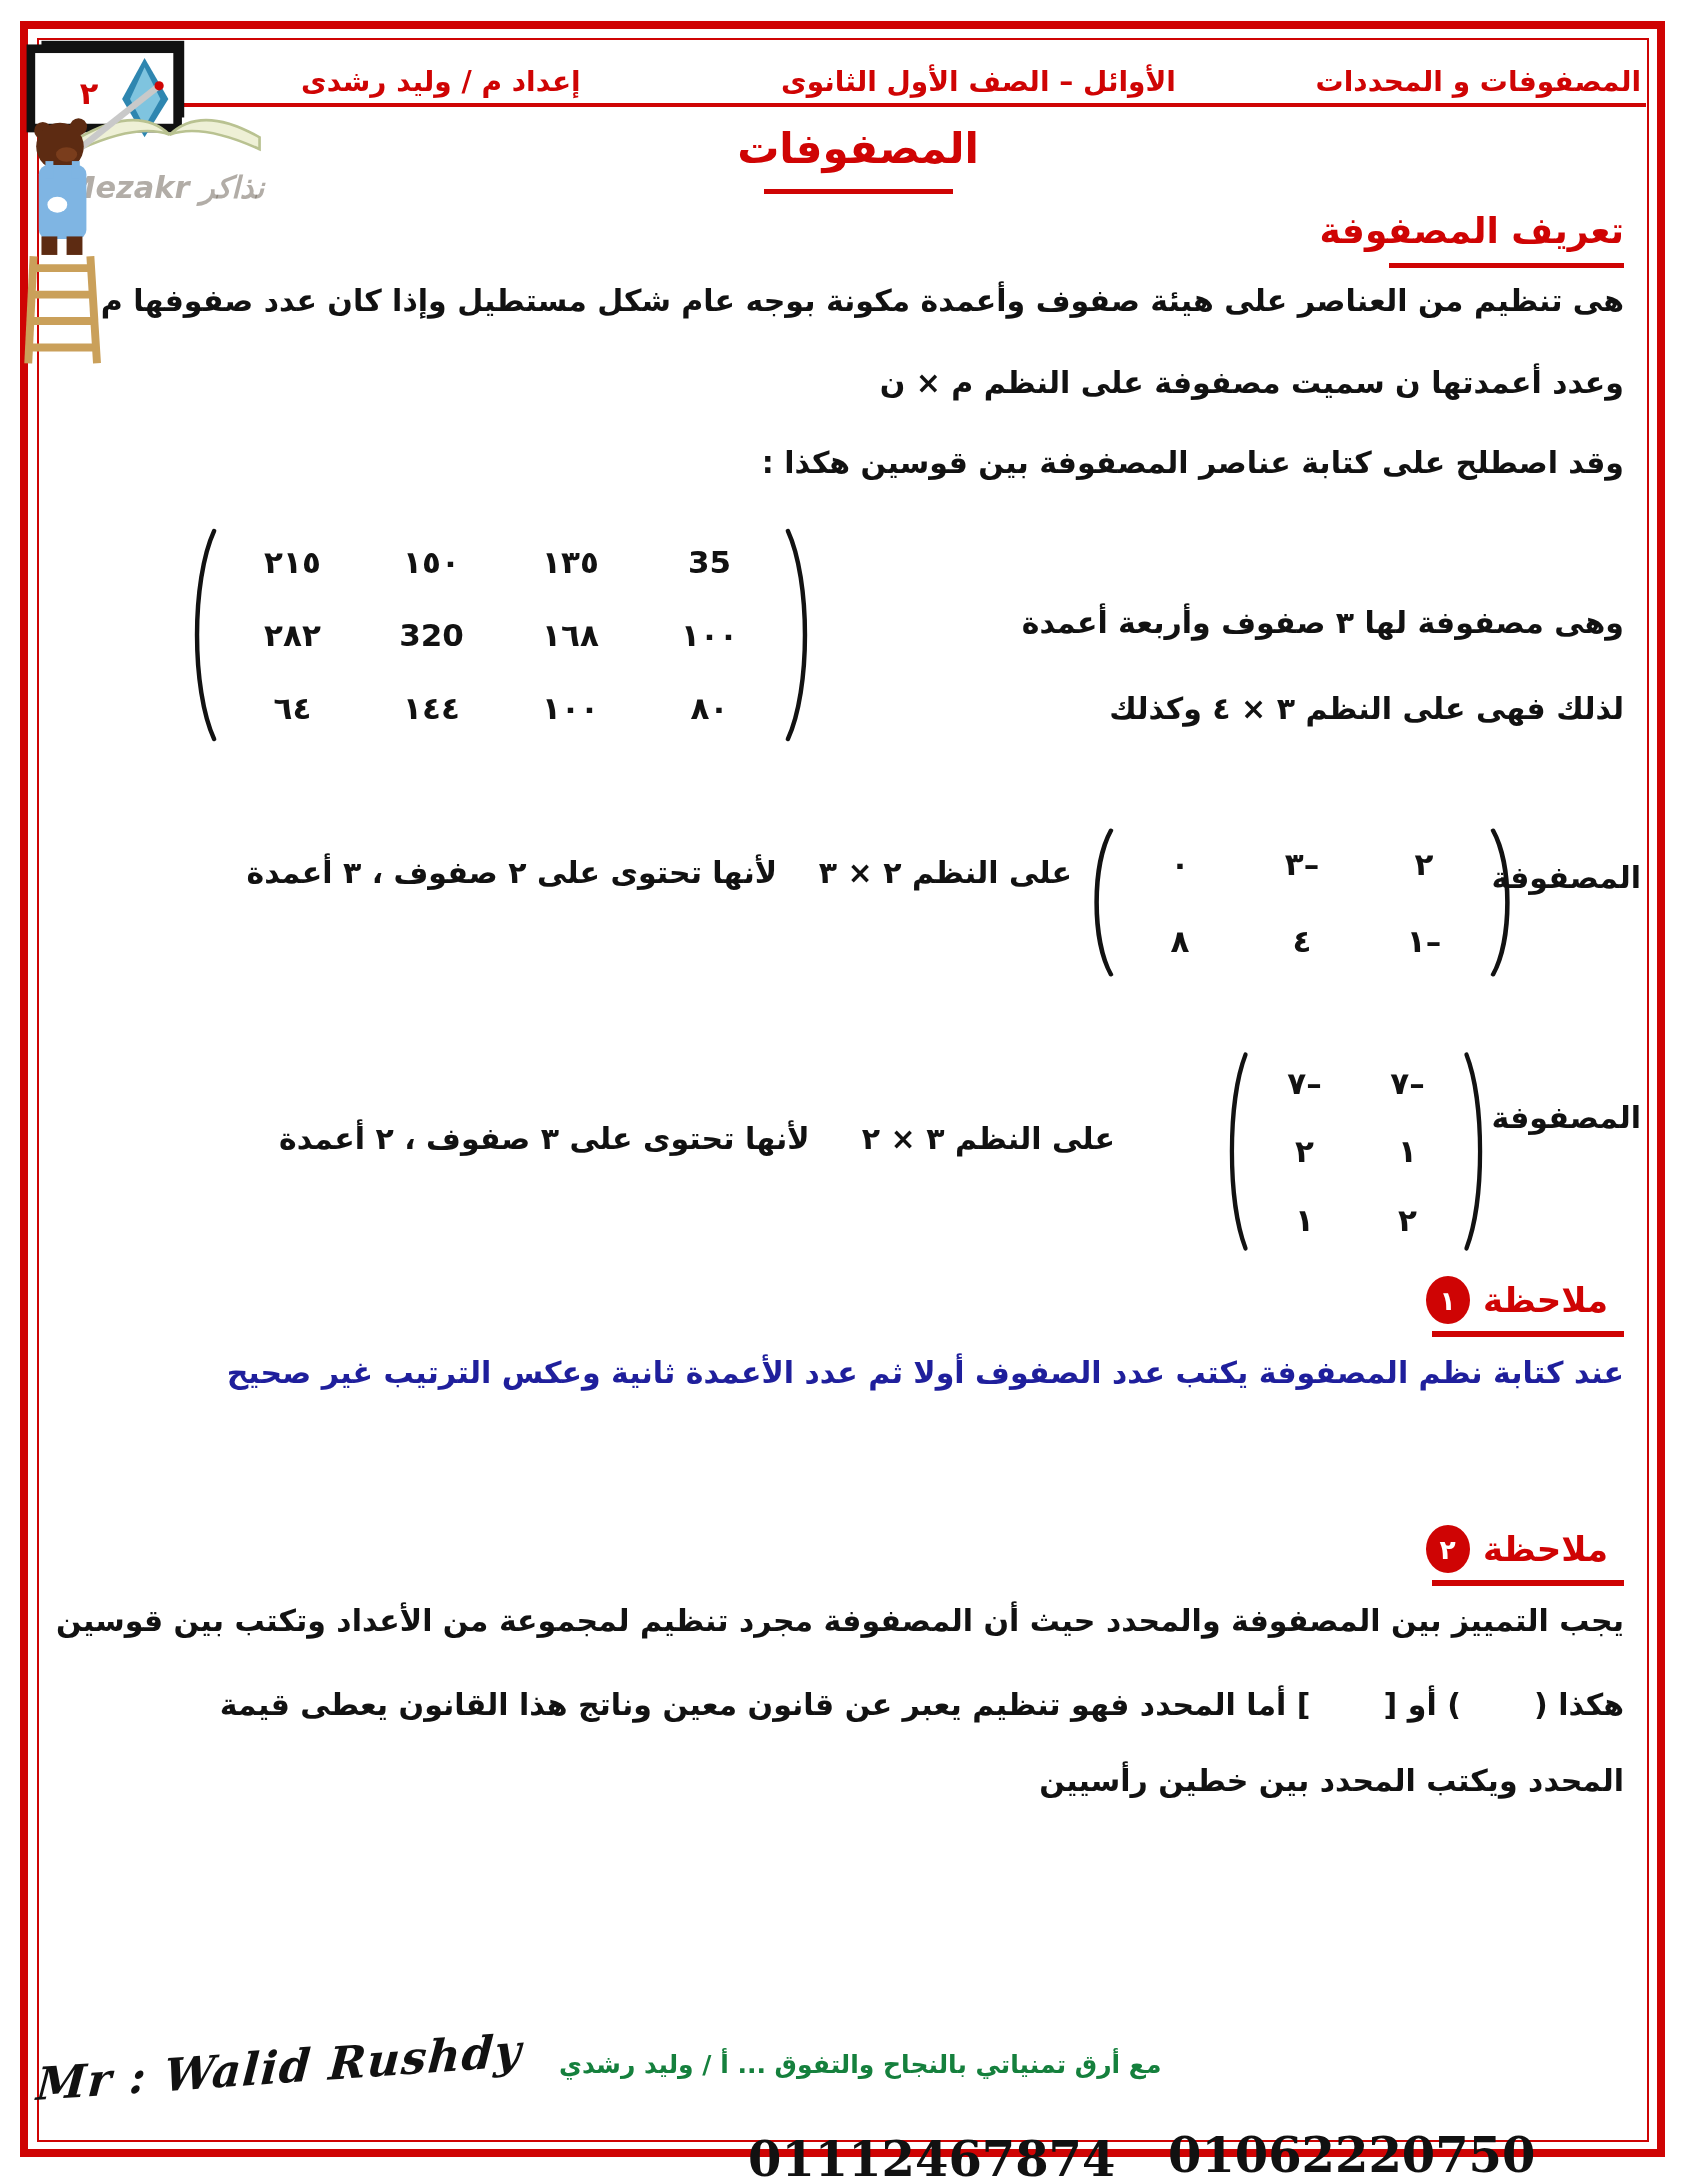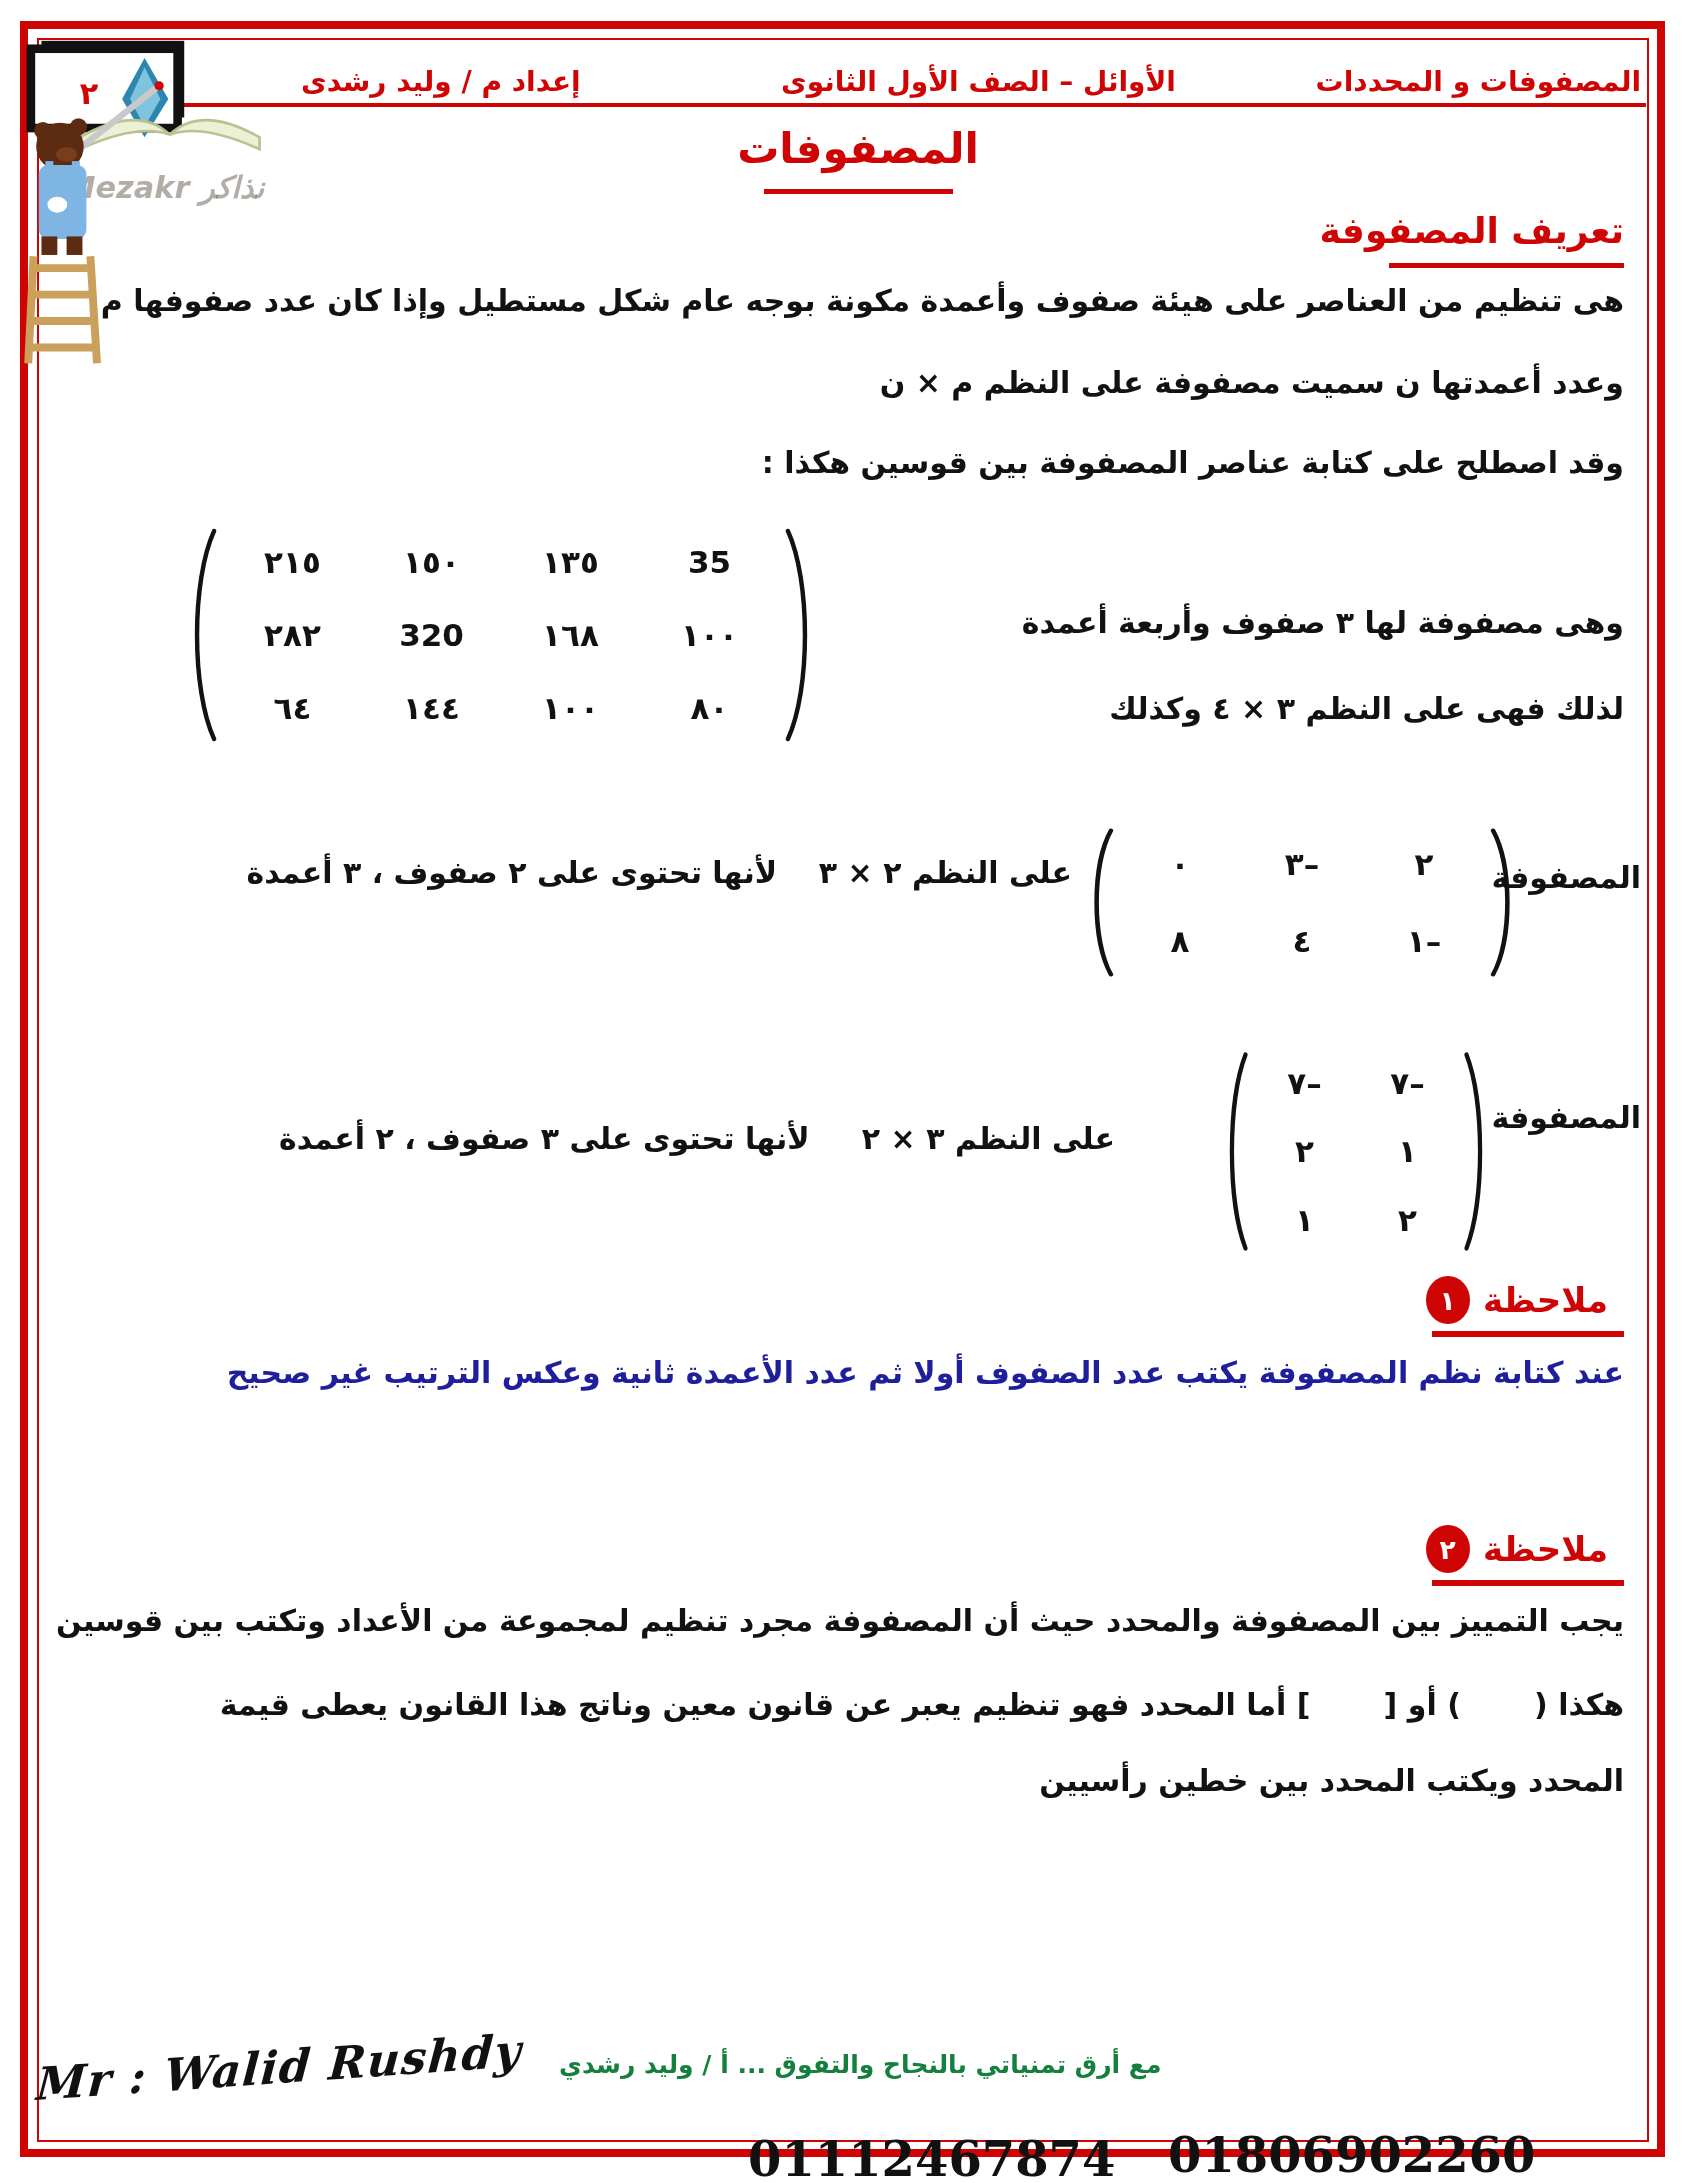--- a/index.html
+++ b/index.html
@@ -212,16 +212,16 @@
     <span class="note-circle">٢</span>
   </div>
   <div class="redline" style="right:63px;top:1580px;width:192px;"></div>
   <div class="rtl-line" style="right:63px;top:1603px;">يجب التمييز بين المصفوفة والمحدد حيث أن المصفوفة مجرد تنظيم لمجموعة من الأعداد وتكتب بين قوسين</div>
   <div class="rtl-line" style="right:63px;top:1687px;">هكذا (&nbsp;&nbsp;&nbsp;&nbsp;&nbsp;&nbsp;&nbsp;) أو [&nbsp;&nbsp;&nbsp;&nbsp;&nbsp;&nbsp;&nbsp;] أما المحدد فهو تنظيم يعبر عن قانون معين وناتج هذا القانون يعطى قيمة</div>
   <div class="rtl-line" style="right:63px;top:1763px;">المحدد ويكتب المحدد بين خطين رأسيين</div>
 
   <div class="signature">Mr : Walid Rushdy</div>
   <div class="wishes">مع أرق تمنياتي بالنجاح  والتفوق ... أ / وليد رشدي</div>
   <div class="phone phone1">01112467874</div>
-  <div class="phone phone2">01806902260</div>
+  <div class="phone phone2">01062220750</div>
 
 </div>
 
 
 </body></html>

